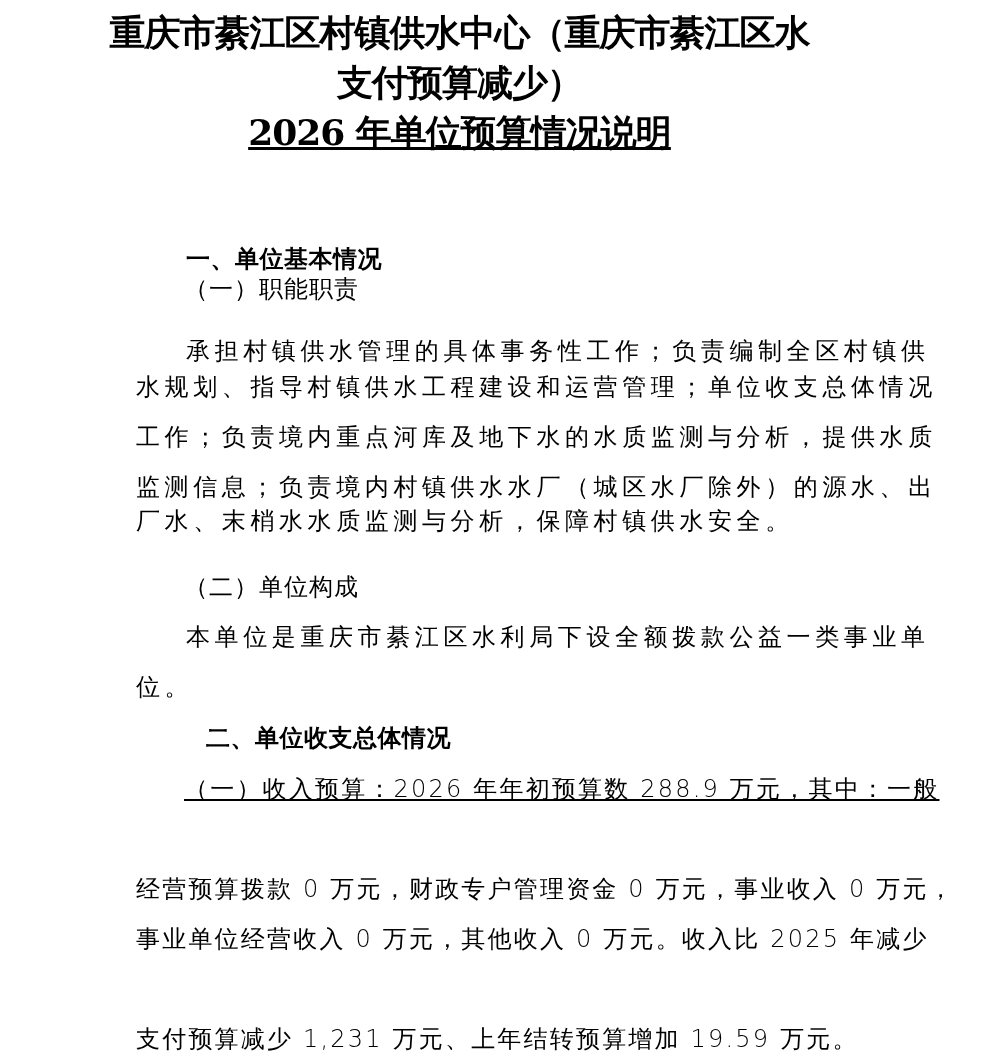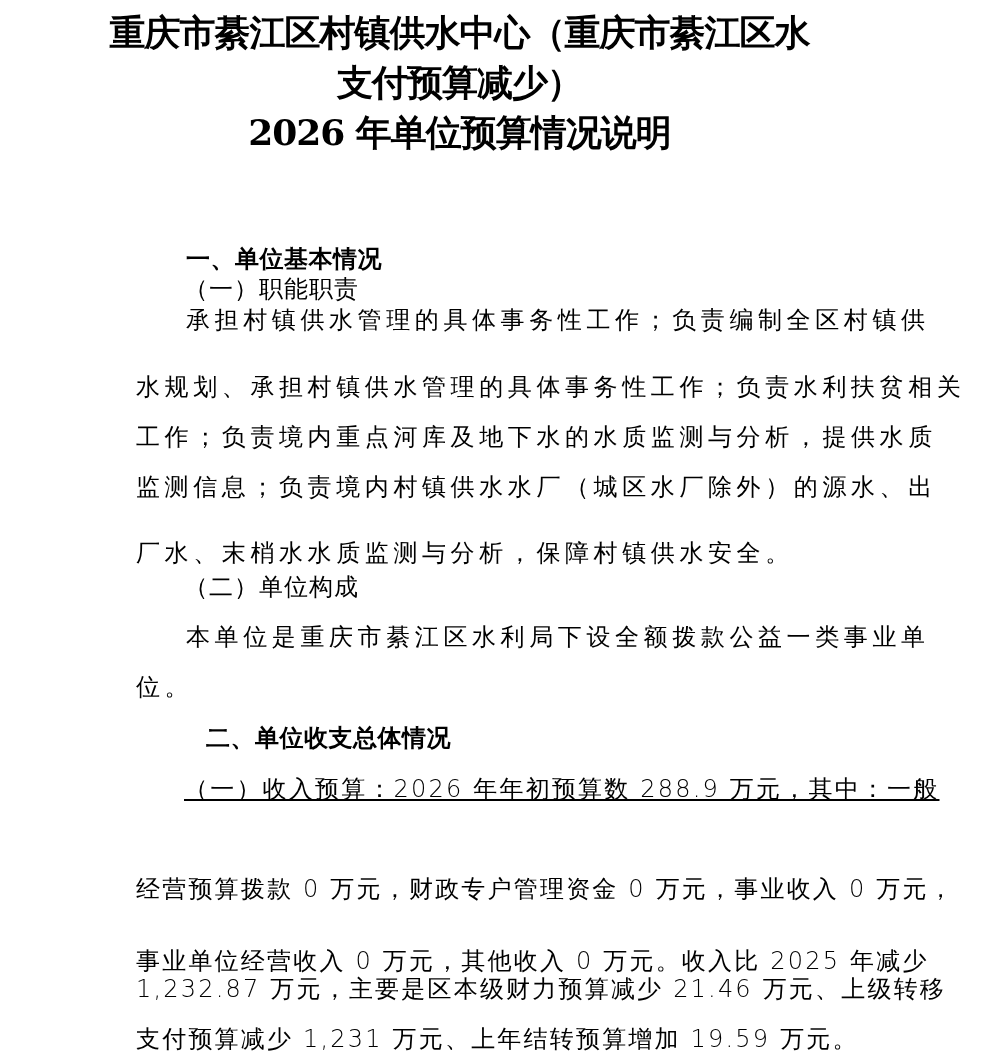--- a/index.html
+++ b/index.html
@@ -28,20 +28,21 @@
     text-align: center;
     font-family: "DejaVu Serif", serif;
     font-weight: bold;
     font-size: 36px;
     line-height: 44px;
     letter-spacing: -1px;
     white-space: nowrap;
   }
   .title-line.year {
     font-weight: bold;
+    text-decoration: underline;
   }
   .line {
     position: absolute;
     white-space: nowrap;
     font-family: "DejaVu Sans", sans-serif;
     font-size: 24px;
     line-height: 30px;
     letter-spacing: 4.6px;
     font-weight: 300;
   }
@@ -72,32 +73,31 @@
 <div class="page">
 
   <div class="title-line" style="top:10px;">重庆市綦江区村镇供水中心（重庆市綦江区水</div>
   <div class="title-line" style="top:60px;">支付预算减少）</div>
   <div class="title-line year" style="top:110px;">2026 年单位预算情况说明</div>
 
   <div class="heading" style="left:186px; top:220px;margin-top:24px;">一、单位基本情况</div>
 
   <div class="sub" style="left:184px; top:274px;">（一）职能职责</div>
 
-  <div class="line" style="left:186px; top:307px;font-family:Liberation Mono, monospace;">承担村镇供水管理的具体事务性工作；负责编制全区村镇供</div>
-  <div class="line" style="left:136px; top:372px;">水规划、承担村镇供水管理的具体事务性工作；负责水利扶贫相关</div>
+  <div class="line" style="left:186px; top:336px;">承担村镇供水管理的具体事务性工作；负责编制全区村镇供</div>
+  <div class="line" style="left:136px; top:372px;">水规划、指导村镇供水工程建设和运营管理；单位收支总体情况</div>
   <div class="line" style="left:136px; top:422px;">工作；负责境内重点河库及地下水的水质监测与分析，提供水质</div>
   <div class="line" style="left:136px; top:472px;">监测信息；负责境内村镇供水水厂（城区水厂除外）的源水、出</div>
-  <div class="line" style="left:136px; top:538px;text-align:right;">厂水、末梢水水质监测与分析，保障村镇供水安全。</div>
+  <div class="line" style="left:136px; top:506px;text-align:right;">厂水、末梢水水质监测与分析，保障村镇供水安全。</div>
 
   <div class="sub" style="left:184px; top:572px;">（二）单位构成</div>
 
   <div class="line" style="left:186px; top:622px;">本单位是重庆市綦江区水利局下设全额拨款公益一类事业单</div>
   <div class="line" style="left:136px; top:672px;">位。</div>
 
   <div class="heading" style="left:186px; top:723px;margin-left:20px;">二、单位收支总体情况</div>
 
   <div class="line num-line" style="left:184px; top:774px;text-decoration:underline;">（一）收入预算：2026 年年初预算数 288.9 万元，其中：一般</div>
   <div class="line num-line" style="left:136px; top:874px;">经营预算拨款 0 万元，财政专户管理资金 0 万元，事业收入 0 万元，</div>
-  <div class="line num-line" style="left:136px; top:924px;margin-top:22px;">事业单位经营收入 0 万元，其他收入 0 万元。收入比 2025 年减少</div>
-  <div class="line num-line" style="left:136px; top:974px;">1,232.87 万元，主要是区本级财力预算减少 21.46 万元、上级转移</div>
+  <div class="line num-line" style="left:136px; top:924px;">事业单位经营收入 0 万元，其他收入 0 万元。收入比 2025 年减少</div>
   <div class="line num-line" style="left:136px; top:1024px;">支付预算减少 1,231 万元、上年结转预算增加 19.59 万元。</div>
 
 </div>
 
 </body></html>

